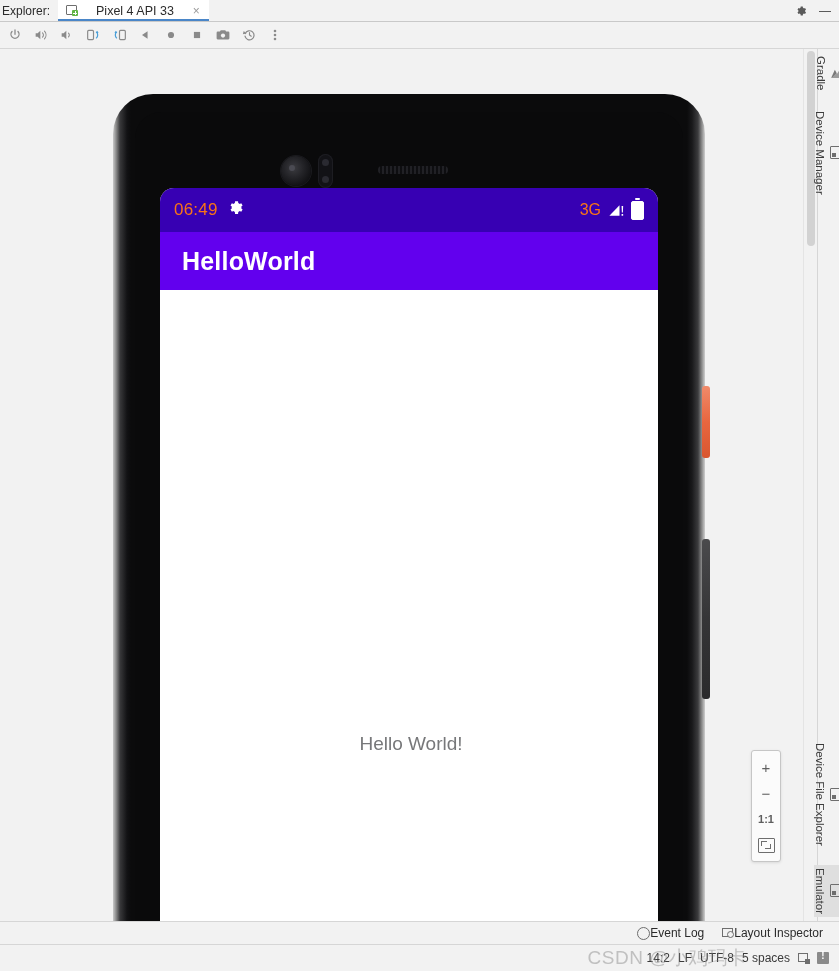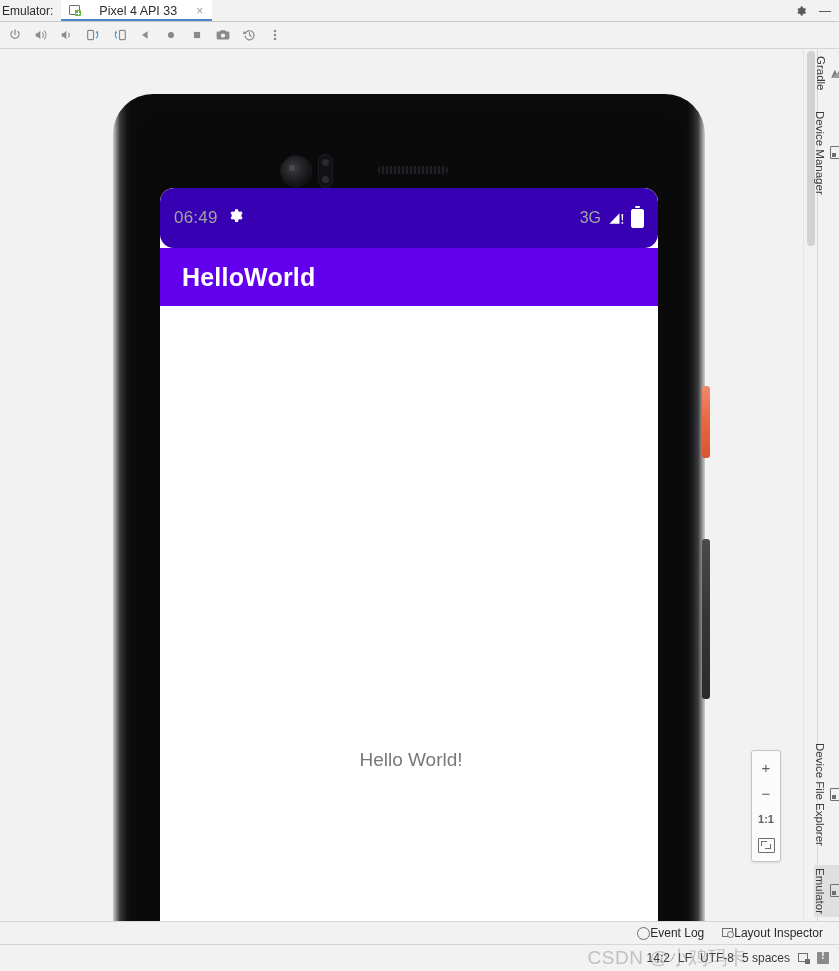--- a/index.html
+++ b/index.html
@@ -155,24 +155,23 @@
   .screen{
     position:absolute;left:25px;top:76px;right:25px;bottom:0;
     background:#ffffff;
     border-radius:14px 14px 0 0;
     overflow:hidden;
     display:flex;flex-direction:column;
   }
   .sysbar{
     flex:0 0 36px;height:36px;
     display:flex;align-items:center;
-    padding:12px 14px;
-    color:#a3a3a3;
+    padding:4px 14px;
+    color:#f97316;
     font-size:17px;
-    border-radius:14px;
   }
   .sysbar-left{display:flex;align-items:center;gap:9px;}
   .sys-time{font-size:17px;letter-spacing:.2px;}
   .sysbar-right{margin-left:auto;display:flex;align-items:center;gap:7px;}
   .net-type{font-size:16px;}
   .signal{
     width:16px;height:14px;position:relative;
   }
   .battery{
     width:11px;height:17px;border:1.6px solid #fff;border-radius:2px;position:relative;
@@ -340,21 +339,21 @@
     letter-spacing:.5px;
     white-space:nowrap;
   }
 </style>
 </head>
 <body>
 
 <div class="app">
 
   <div class="tabstrip">
-    <div class="tool-window-label">Emulator:</div>
+    <div class="tool-window-label">Explorer:</div>
 
     <div class="tab active">
       <span class="device-ico">
         <span class="scr"></span>
           <span class="plus"></span>
       </span>
       <span class="tab-label">Pixel 4 API 33</span>
       <span class="tab-close">×</span>
     </div>
 

